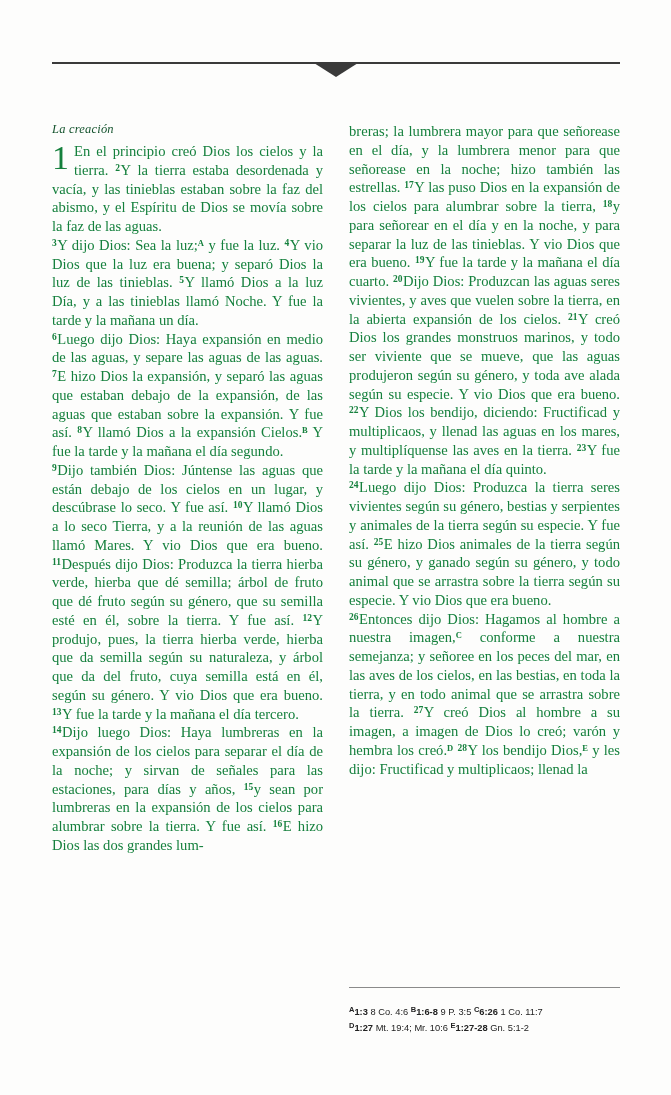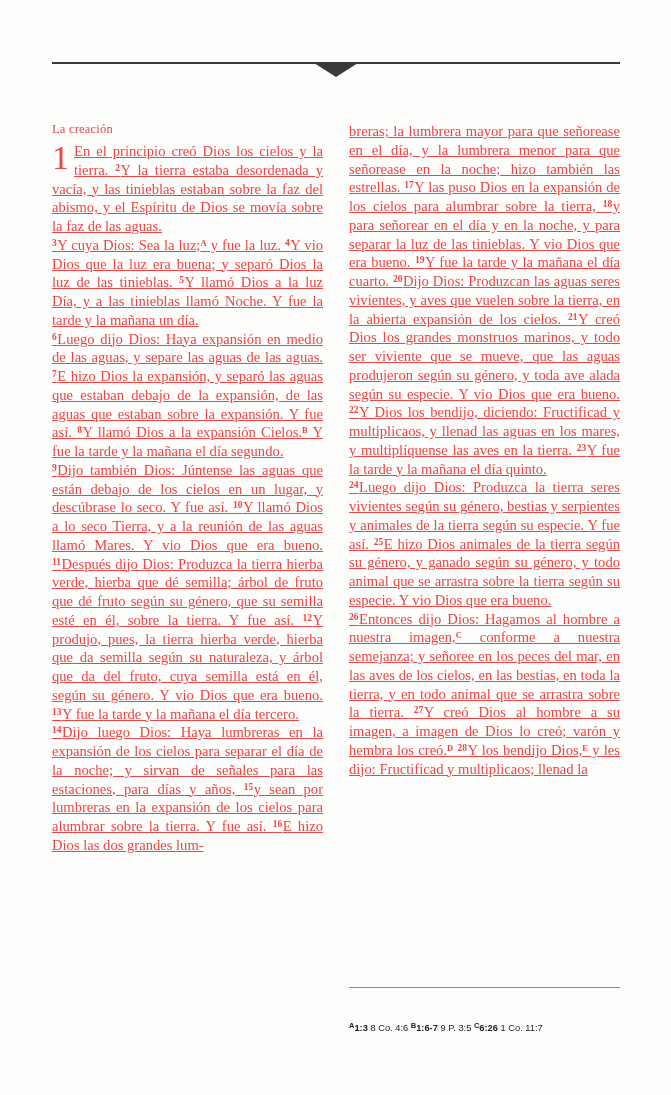--- a/index.html
+++ b/index.html
@@ -48,34 +48,34 @@
     height: 920px;
     display: flex;
     gap: 26px;
   }
   .col {
     width: 271px;
     position: relative;
   }
   .section-head {
     font-family: "Liberation Serif", serif;
+    font-style: italic;
     font-size: 12.5px;
-    color: #ef4444;
+    color: #14532d;
     margin-bottom: 5px;
     letter-spacing: 0.2px;
   }
   .body-text {
     font-family: "Liberation Serif", serif;
     font-size: 14.6px;
     line-height: 1.285;
     text-align: justify;
     text-justify: inter-word;
     hyphens: manual;
-    color: #ef4444;
-    text-decoration: underline;
+    color: #15803d;
   }
   .body-text p {
     margin: 0;
     text-indent: 0;
   }
   .chapnum {
     float: left;
     font-size: 34px;
     line-height: 0.84;
     font-weight: normal;
@@ -128,34 +128,35 @@
 
   <div class="top-rule"></div>
   <div class="top-marker"></div>
 
   <div class="columns">
 
     <div class="col">
       <div class="section-head">La creación</div>
       <div class="body-text" id="left-body">
           <p><span class="chapnum">1</span><span>En el principio creó Dios los cielos y la tierra. </span><span class="vn">2</span><span>Y la tierra estaba desordenada y vacía, y las tinieblas estaban sobre la faz del abismo, y el Espíritu de Dios se movía sobre la faz de las aguas.</span></p>
-          <p><span class="vn">3</span><span>Y cuya Dios: Sea la luz;</span><span class="fn">A</span><span> y fue la luz. </span><span class="vn">4</span><span>Y vio Dios que la luz era buena; y separó Dios la luz de las tinieblas. </span><span class="vn">5</span><span>Y llamó Dios a la luz Día, y a las tinieblas llamó Noche. Y fue la tarde y la mañana un día.</span></p>
+          <p><span class="vn">3</span><span>Y dijo Dios: Sea la luz;</span><span class="fn">A</span><span> y fue la luz. </span><span class="vn">4</span><span>Y vio Dios que la luz era buena; y separó Dios la luz de las tinieblas. </span><span class="vn">5</span><span>Y llamó Dios a la luz Día, y a las tinieblas llamó Noche. Y fue la tarde y la mañana un día.</span></p>
           <p><span class="vn">6</span><span>Luego dijo Dios: Haya expansión en medio de las aguas, y separe las aguas de las aguas. </span><span class="vn">7</span><span>E hizo Dios la expansión, y separó las aguas que estaban debajo de la expansión, de las aguas que estaban sobre la expansión. Y fue así. </span><span class="vn">8</span><span>Y llamó Dios a la expansión Cielos.</span><span class="fn">B</span><span> Y fue la tarde y la mañana el día segundo.</span></p>
           <p><span class="vn">9</span><span>Dijo también Dios: Júntense las aguas que están debajo de los cielos en un lugar, y descúbrase lo seco. Y fue así. </span><span class="vn">10</span><span>Y llamó Dios a lo seco Tierra, y a la reunión de las aguas llamó Mares. Y vio Dios que era bueno. </span><span class="vn">11</span><span>Después dijo Dios: Produzca la tierra hierba verde, hierba que dé semilla; árbol de fruto que dé fruto según su género, que su semilla esté en él, sobre la tierra. Y fue así. </span><span class="vn">12</span><span>Y produjo, pues, la tierra hierba verde, hierba que da semilla según su naturaleza, y árbol que da del fruto, cuya semilla está en él, según su género. Y vio Dios que era bueno. </span><span class="vn">13</span><span>Y fue la tarde y la mañana el día tercero.</span></p>
           <p><span class="vn">14</span><span>Dijo luego Dios: Haya lumbreras en la expansión de los cielos para separar el día de la noche; y sirvan de señales para las estaciones, para días y años, </span><span class="vn">15</span><span>y sean por lumbreras en la expansión de los cielos para alumbrar sobre la tierra. Y fue así. </span><span class="vn">16</span><span>E hizo Dios las dos grandes lum-</span></p>
         </div>
     </div>
 
     <div class="col">
       <div class="body-text" id="right-body">
           <p><span>breras; la lumbrera mayor para que señorease en el día, y la lumbrera menor para que señorease en la noche; hizo también las estrellas. </span><span class="vn">17</span><span>Y las puso Dios en la expansión de los cielos para alumbrar sobre la tierra, </span><span class="vn">18</span><span>y para señorear en el día y en la noche, y para separar la luz de las tinieblas. Y vio Dios que era bueno. </span><span class="vn">19</span><span>Y fue la tarde y la mañana el día cuarto. </span><span class="vn">20</span><span>Dijo Dios: Produzcan las aguas seres vivientes, y aves que vuelen sobre la tierra, en la abierta expansión de los cielos. </span><span class="vn">21</span><span>Y creó Dios los grandes monstruos marinos, y todo ser viviente que se mueve, que las aguas produjeron según su género, y toda ave alada según su especie. Y vio Dios que era bueno. </span><span class="vn">22</span><span>Y Dios los bendijo, diciendo: Fructificad y multiplicaos, y llenad las aguas en los mares, y multiplíquense las aves en la tierra. </span><span class="vn">23</span><span>Y fue la tarde y la mañana el día quinto.</span></p>
           <p><span class="vn">24</span><span>Luego dijo Dios: Produzca la tierra seres vivientes según su género, bestias y serpientes y animales de la tierra según su especie. Y fue así. </span><span class="vn">25</span><span>E hizo Dios animales de la tierra según su género, y ganado según su género, y todo animal que se arrastra sobre la tierra según su especie. Y vio Dios que era bueno.</span></p>
           <p><span class="vn">26</span><span>Entonces dijo Dios: Hagamos al hombre a nuestra imagen,</span><span class="fn">C</span><span> conforme a nuestra semejanza; y señoree en los peces del mar, en las aves de los cielos, en las bestias, en toda la tierra, y en todo animal que se arrastra sobre la tierra. </span><span class="vn">27</span><span>Y creó Dios al hombre a su imagen, a imagen de Dios lo creó; varón y hembra los creó.</span><span class="fn">D</span><span> </span><span class="vn">28</span><span>Y los bendijo Dios,</span><span class="fn">E</span><span> y les dijo: Fructificad y multiplicaos; llenad la</span></p>
         </div>
       <div class="notes-rule"></div>
       <div class="notes" id="notes">
-          <div class="notes-line"><span><span class="nmark">A</span><span class="nref">1:3 </span><span>8 Co. 4:6  </span></span><span><span class="nmark">B</span><span class="nref">1:6-7 </span><span>9 P. 3:5  </span></span><span><span class="nmark">C</span><span class="nref">6:26 </span><span>1 Co. 11:7  </span></span></div>
+          <div class="notes-line"><span><span class="nmark">A</span><span class="nref">1:3 </span><span>8 Co. 4:6  </span></span><span><span class="nmark">B</span><span class="nref">1:6-8 </span><span>9 P. 3:5  </span></span><span><span class="nmark">C</span><span class="nref">6:26 </span><span>1 Co. 11:7  </span></span></div>
+          <div class="notes-line"><span><span class="nmark">D</span><span class="nref">1:27 </span><span>Mt. 19:4; Mr. 10:6  </span></span><span><span class="nmark">E</span><span class="nref">1:27-28 </span><span>Gn. 5:1-2  </span></span></div>
         </div>
     </div>
 
   </div>
 
 </div>
 
 </body></html>

